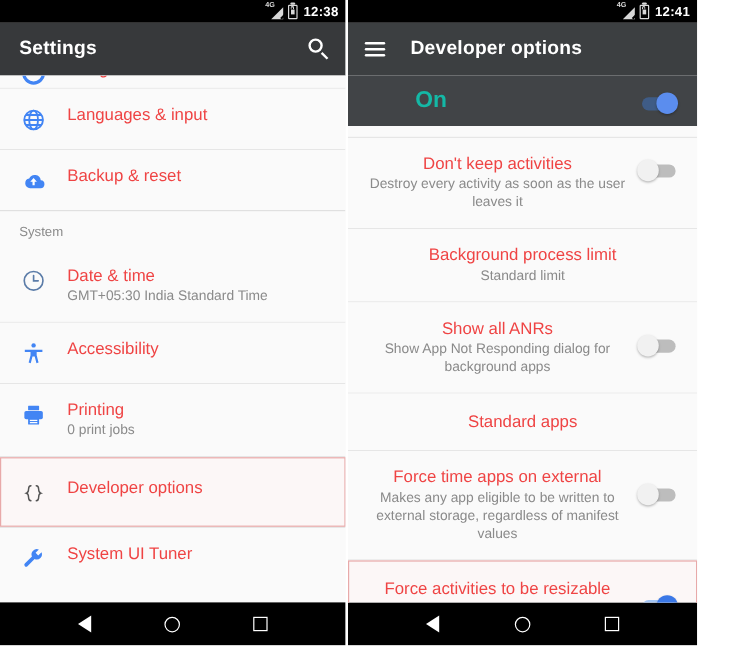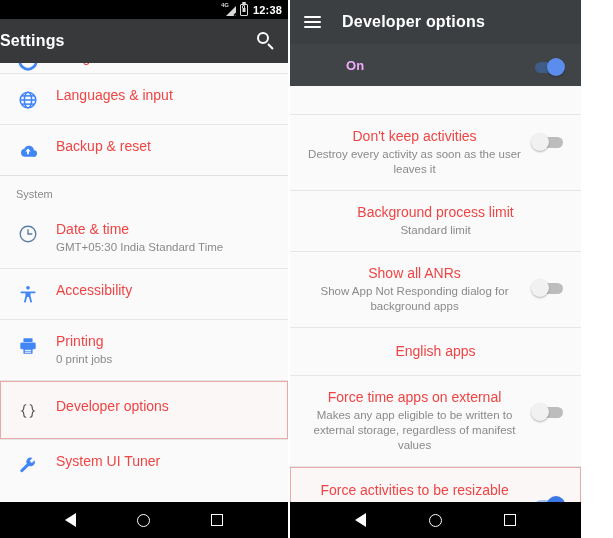--- a/index.html
+++ b/index.html
@@ -53,21 +53,21 @@
     border-radius: 2px 2px 0 0; box-sizing: border-box;
   }
 
   
   .appbar {
     height: 44px; background: #3c3f41;
     display: flex; align-items: center; color: #ffffff;
   }
   .appbar-left { background: #37393b; }
   .appbar-title { font-size: 16px; font-weight: bold; letter-spacing: .2px; }
-  .appbar-left .appbar-title { }
+  .appbar-left .appbar-title { padding-left: 16px; }
   .appbar-right .appbar-title { padding-left: 8px; }
   .appbar-spacer { flex: 1; }
   .icon-btn {
     width: 44px; height: 44px; display: flex; align-items: center; justify-content: center;
   }
   .hamburger { width: 17px; height: 12px; display: flex; flex-direction: column; justify-content: space-between; }
   .hamburger span { display: block; height: 2px; background: #ffffff; border-radius: 1px; }
   .search-glyph { width: 18px; height: 18px; position: relative; }
   .search-glyph .ring {
     position: absolute; left: 0; top: 0; width: 12px; height: 12px;
@@ -76,21 +76,21 @@
   .search-glyph .handle {
     position: absolute; left: 11px; top: 11px; width: 7px; height: 2px;
     background: #ffffff; transform: rotate(45deg); transform-origin: left center;
   }
 
   
   .master-row {
     height: 42px; background: #414447;
     display: flex; align-items: center; padding: 0 16px 0 56px;
   }
-  .master-label { color: #f0abfc; font-size: 13px; font-weight: bold; flex: 1; }
+  .master-label { color: #14b8a6; font-size: 19px; font-weight: bold; flex: 1; }
 
   
   .list { position: absolute; left: 0; right: 0; bottom: 36px; top: 63px; background: #fafafa; overflow: hidden; }
   .phone-right .list { top: 105px; text-align: center; }
   .row {
     position: relative; display: flex; align-items: flex-start;
     padding: 13px 16px 13px 0; background: #fafafa;
   }
   .row-ic { width: 56px; min-width: 56px; display: flex; justify-content: center; padding-top: 2px; }
   .row-text { flex: 1; min-width: 0; }
@@ -285,20 +285,33 @@
 
     <div class="navbar">
       <div class="nav-back"></div>
       <div class="nav-home"></div>
       <div class="nav-recent"></div>
     </div>
   </div>
 
   <div class="phone phone-right">
 
+    <div class="statusbar">
+      <div class="sb-icons">
+        <div class="ico-signal">
+          <div class="g4">4G</div>
+            <div class="tri"></div>
+            <div class="slash"></div>
+        </div>
+        <div class="ico-batt">
+            <div class="lock"></div>
+          </div>
+      </div>
+      <div class="sb-clock">12:41</div>
+    </div>
 
     <div class="appbar appbar-right">
       <div class="icon-btn">
         <div class="hamburger">
           <span></span>
             <span></span>
             <span></span>
         </div>
       </div>
       <div class="appbar-title">Developer options</div>
@@ -344,21 +357,21 @@
         </div>
         <div class="toggle" style="margin-top:13px;">
             <div class="track"></div>
             <div class="knob"></div>
           </div>
       </div>
       <div class="divider"></div>
 
       <div class="row" style="padding-top:15px;padding-bottom:15px;">
         <div class="row-text">
-          <div class="row-title">English apps</div>
+          <div class="row-title">Standard apps</div>
         </div>
       </div>
       <div class="divider"></div>
 
       <div class="row">
         <div class="row-text" style="max-width:225px;">
           <div class="row-title">Force time apps on external</div>
           <div class="row-sub">Makes any app eligible to be written to external storage, regardless of manifest values</div>
         </div>
         <div class="toggle" style="margin-top:13px;">

